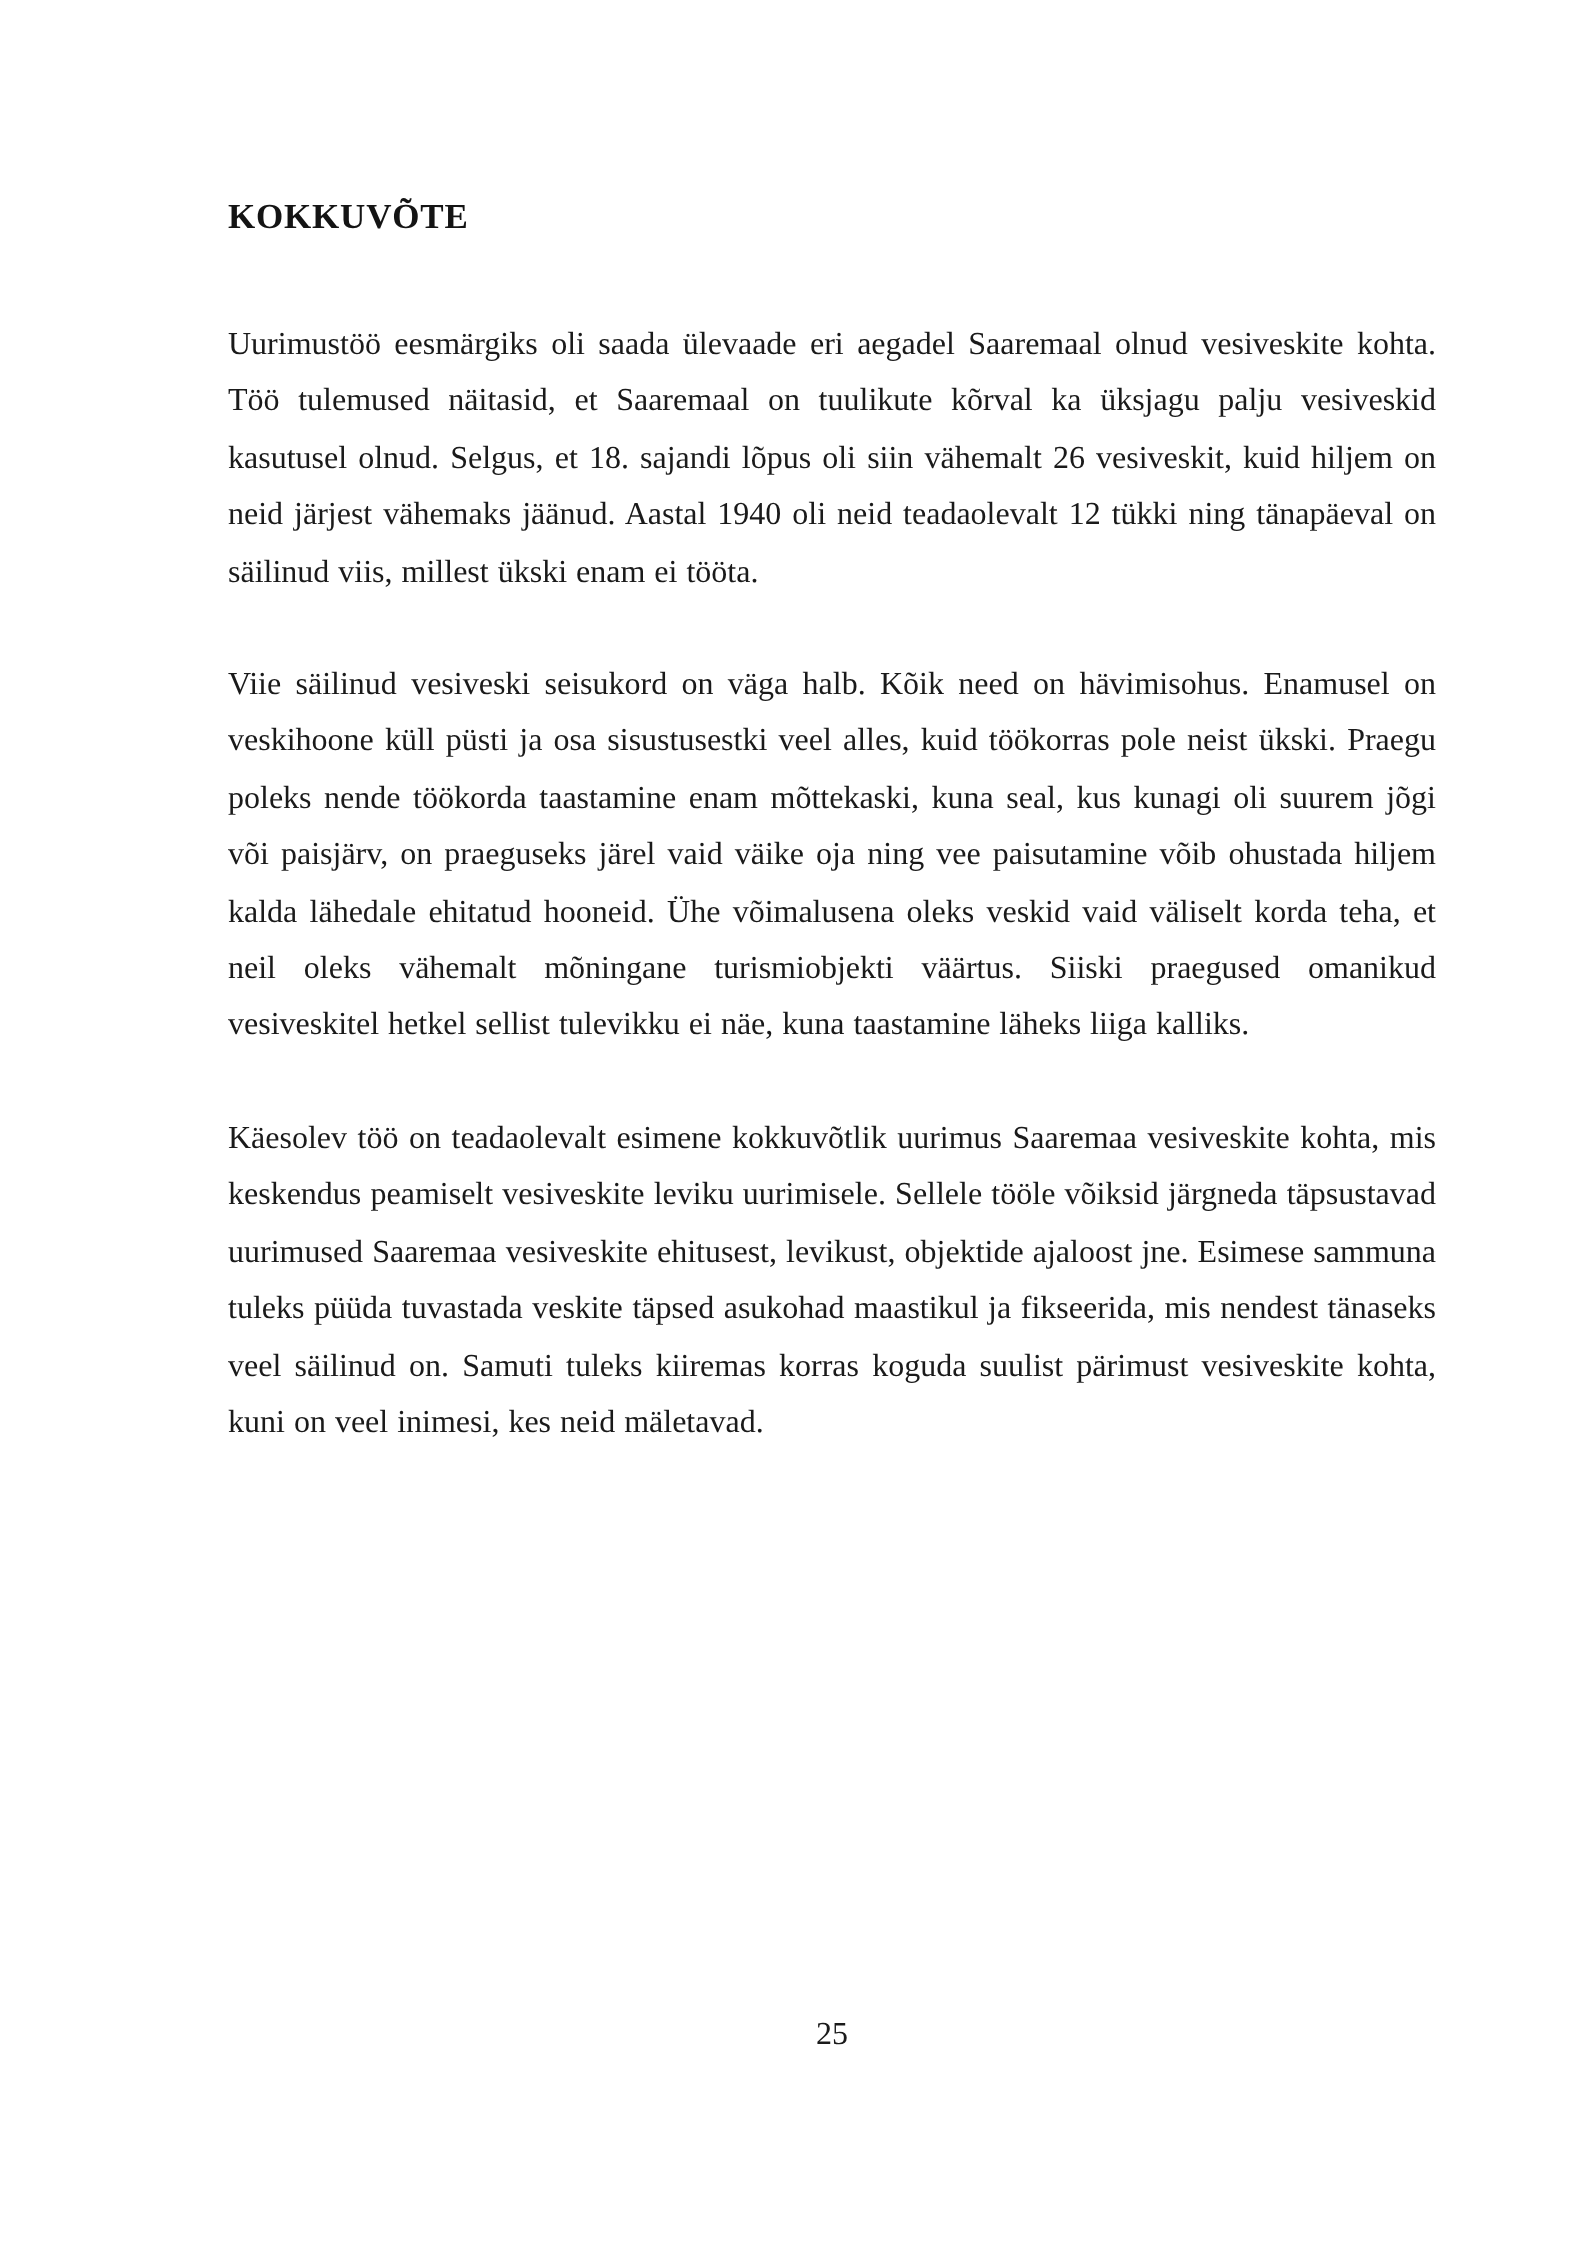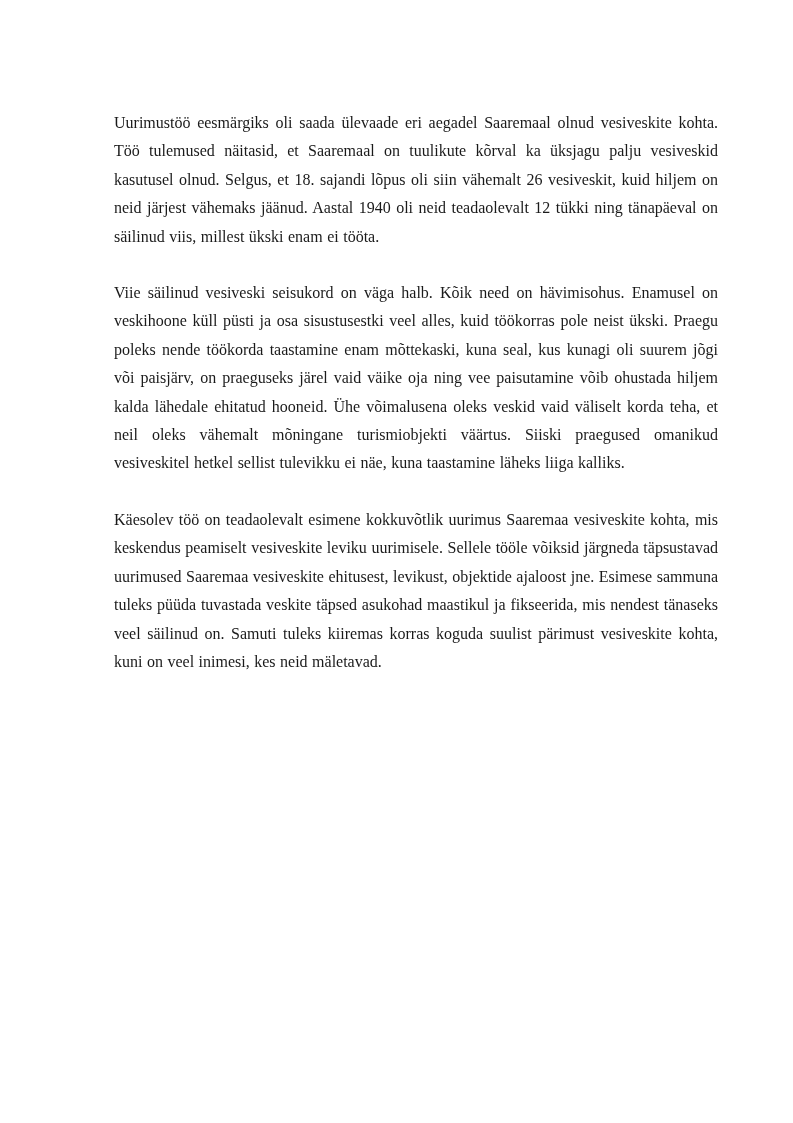--- a/index.html
+++ b/index.html
@@ -47,17 +47,19 @@
     font-size: 16px;
     line-height: 24px;
     color: #1a1a1a;
   }
 </style>
 </head>
 <body>
 
 <div class="page">
   <div class="content">
+    <h1 class="doc-title">KOKKUVÕTE</h1>
     <p class="body-para">Uurimustöö eesmärgiks oli saada ülevaade eri aegadel Saaremaal olnud vesiveskite kohta. Töö tulemused näitasid, et Saaremaal on tuulikute kõrval ka üksjagu palju vesiveskid kasutusel olnud. Selgus, et 18. sajandi lõpus oli siin vähemalt 26 vesiveskit, kuid hiljem on neid järjest vähemaks jäänud. Aastal 1940 oli neid teadaolevalt 12 tükki ning tänapäeval on säilinud viis, millest ükski enam ei tööta.</p>
     <p class="body-para">Viie säilinud vesiveski seisukord on väga halb. Kõik need on hävimisohus. Enamusel on veskihoone küll püsti ja osa sisustusestki veel alles, kuid töökorras pole neist ükski. Praegu poleks nende töökorda taastamine enam mõttekaski, kuna seal, kus kunagi oli suurem jõgi või paisjärv, on praeguseks järel vaid väike oja ning vee paisutamine võib ohustada hiljem kalda lähedale ehitatud hooneid. Ühe võimalusena oleks veskid vaid väliselt korda teha, et neil oleks vähemalt mõningane turismiobjekti väärtus. Siiski praegused omanikud vesiveskitel hetkel sellist tulevikku ei näe, kuna taastamine läheks liiga kalliks.</p>
     <p class="body-para">Käesolev töö on teadaolevalt esimene kokkuvõtlik uurimus Saaremaa vesiveskite kohta, mis keskendus peamiselt vesiveskite leviku uurimisele. Sellele tööle võiksid järgneda täpsustavad uurimused Saaremaa vesiveskite ehitusest, levikust, objektide ajaloost jne. Esimese sammuna tuleks püüda tuvastada veskite täpsed asukohad maastikul ja fikseerida, mis nendest tänaseks veel säilinud on. Samuti tuleks kiiremas korras koguda suulist pärimust vesiveskite kohta, kuni on veel inimesi, kes neid mäletavad.</p>
   </div>
+  <div class="page-number">25</div>
 </div>
 
 </body></html>

